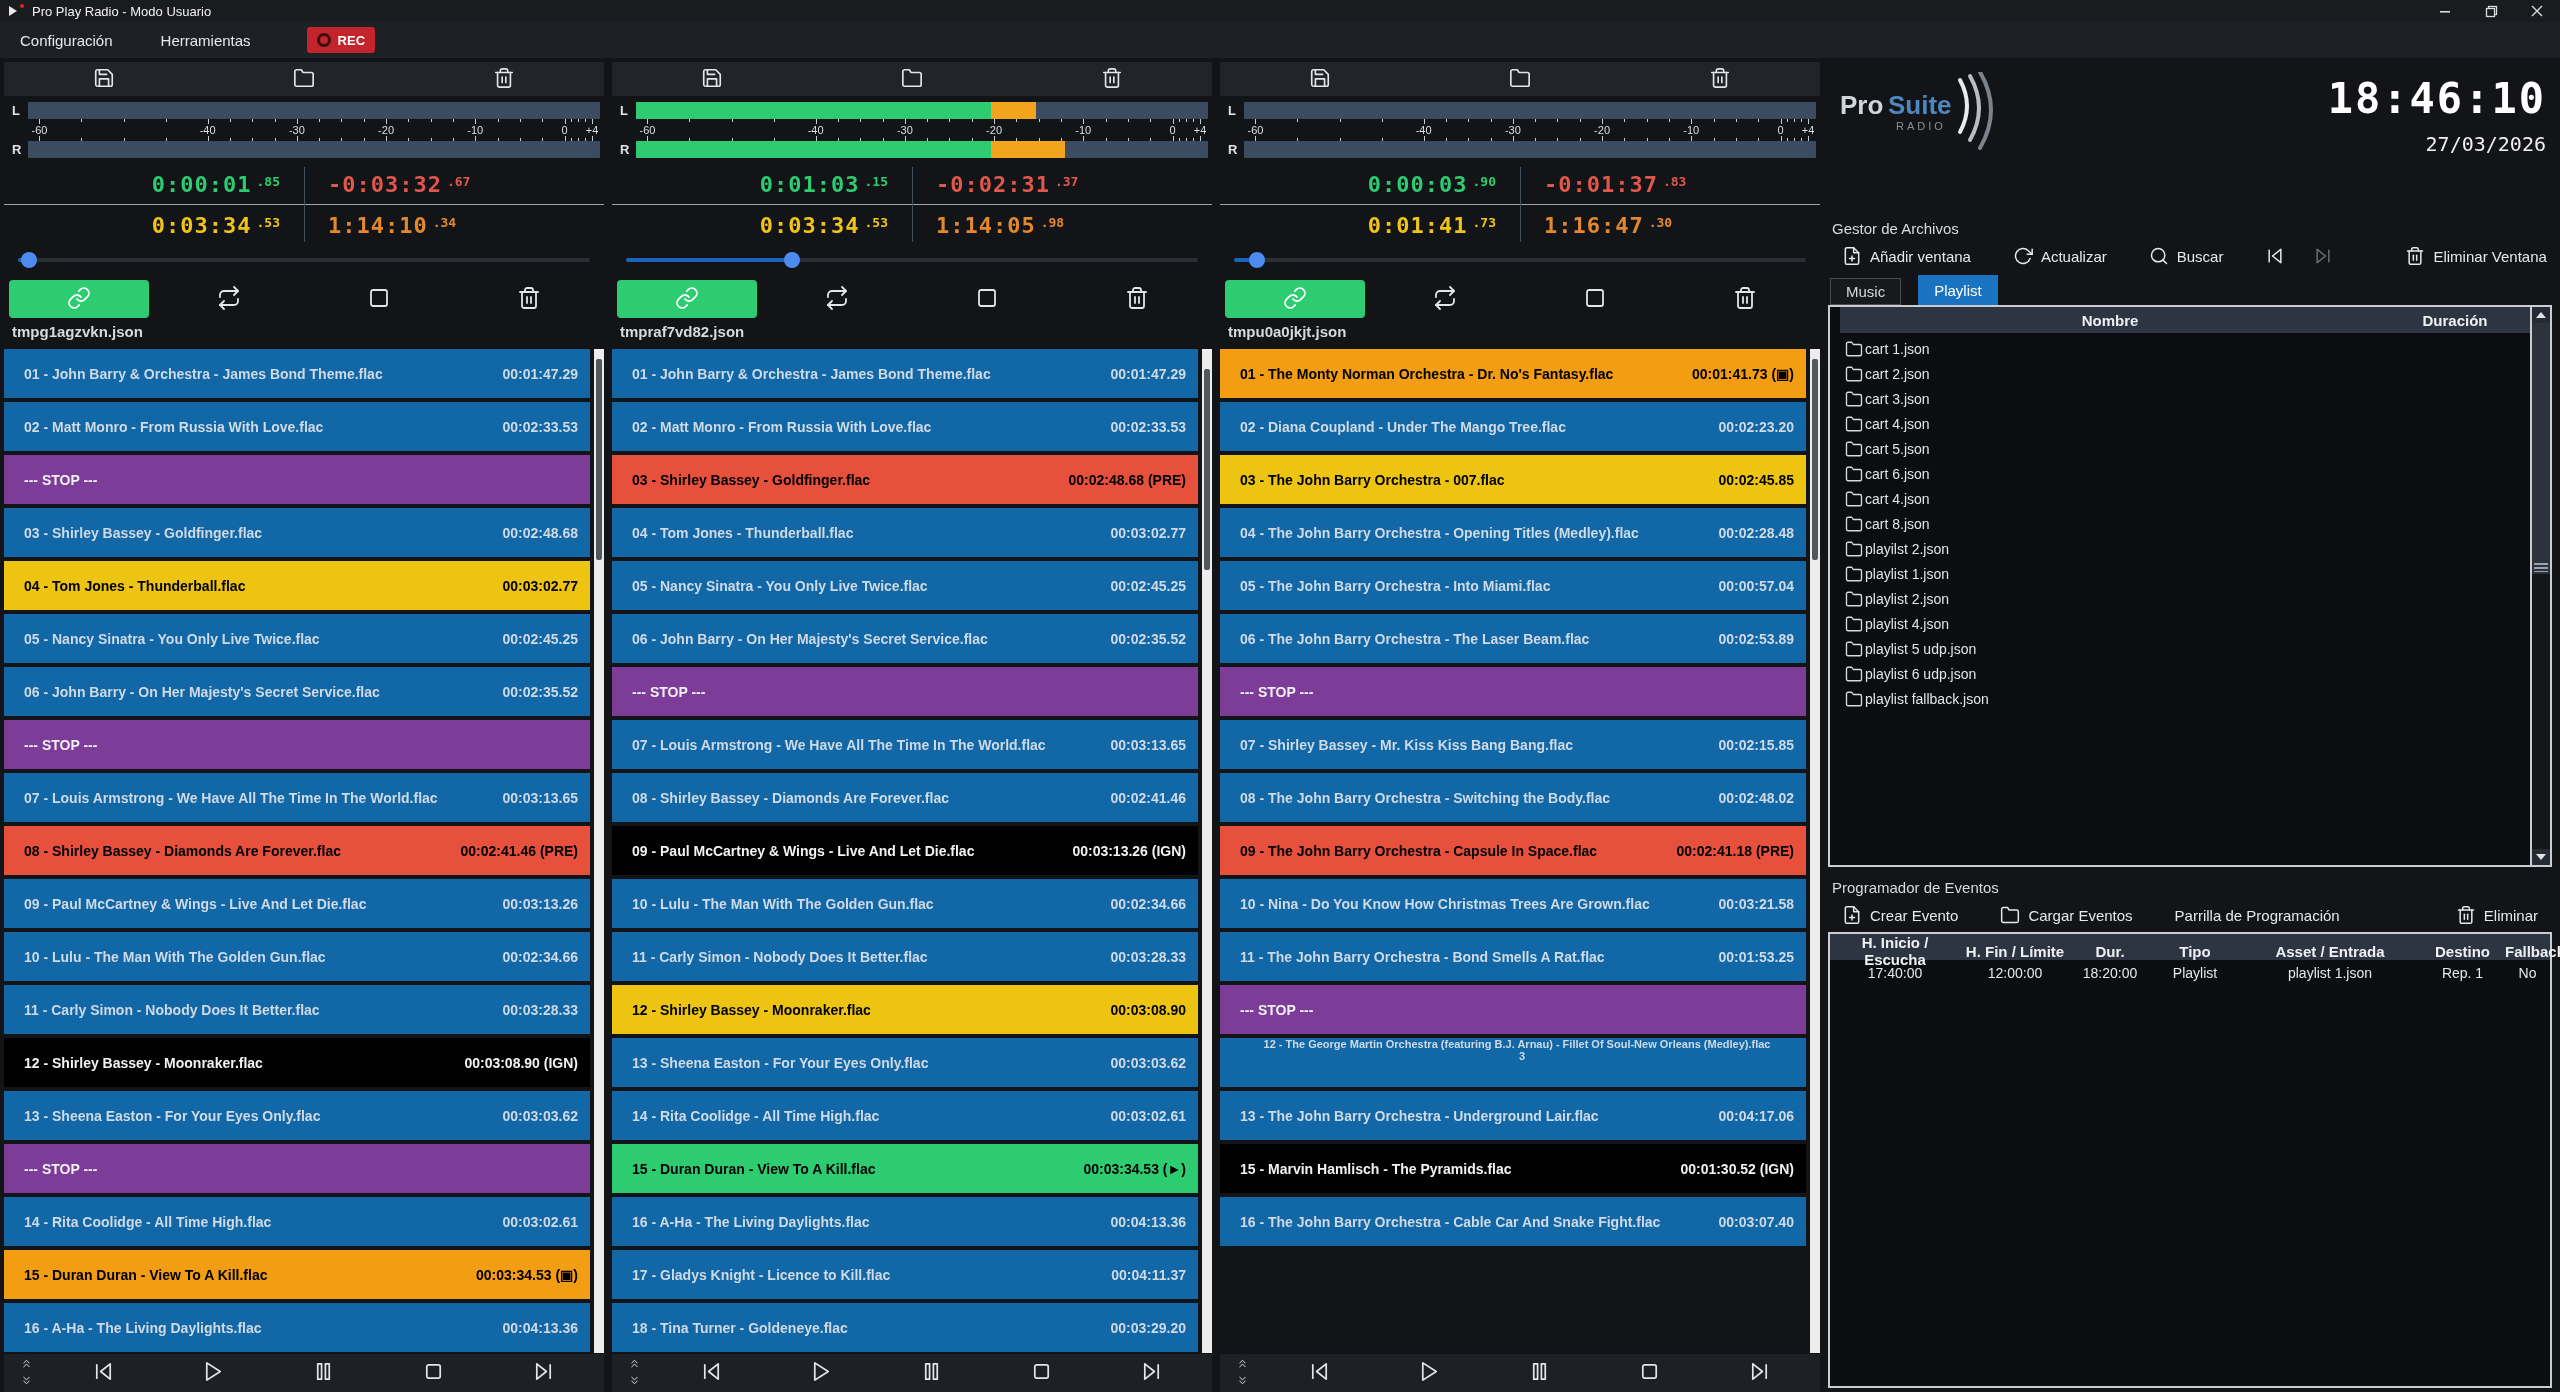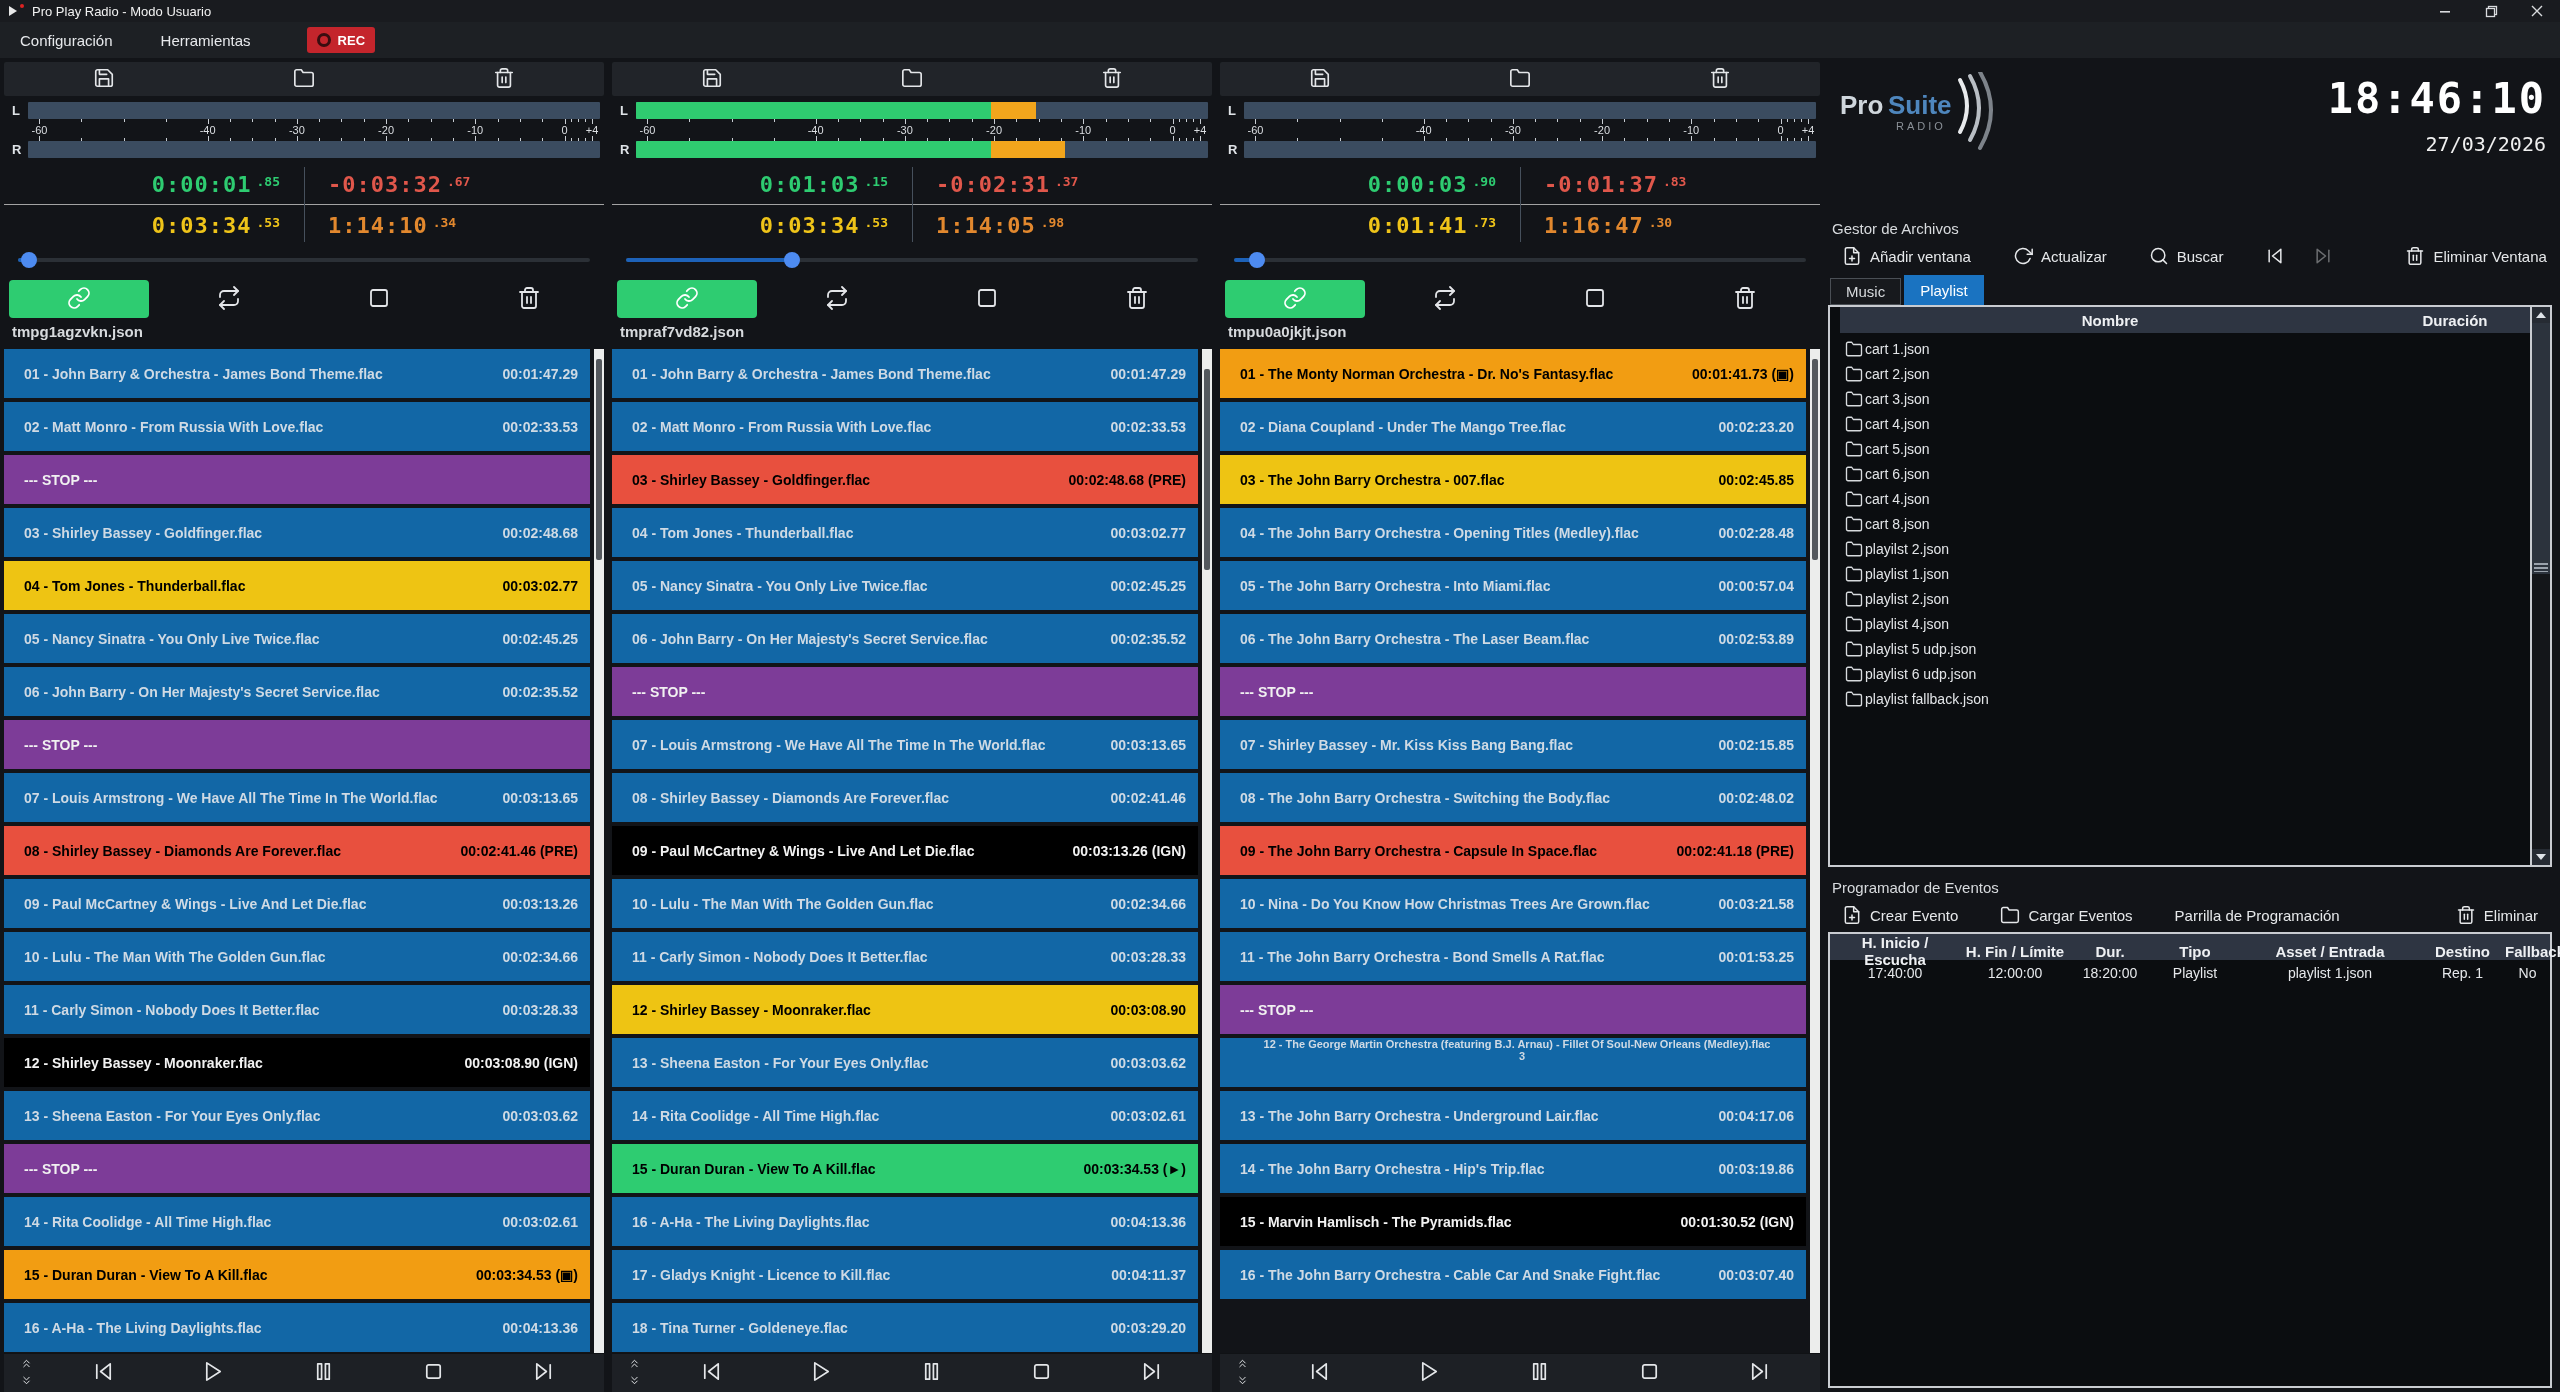--- a/index.html
+++ b/index.html
@@ -82,21 +82,21 @@
   .rp-top{height:156px;position:relative;flex:none;}
   .logo{position:absolute;left:10px;top:12px;}
   .clock{position:absolute;right:8px;top:14px;font-family:"DejaVu Sans Mono",monospace;font-weight:bold;font-size:42px;color:#fff;letter-spacing:2px;}
   .date{position:absolute;right:8px;top:72px;font-family:"DejaVu Sans Mono",monospace;font-size:20px;color:#f0f0f0;}
   .sec-title{font-size:15px;color:#d8dbde;padding:4px 0 2px 4px;flex:none;}
   .panel-toolbar{height:34px;display:flex;align-items:center;gap:30px;padding-left:8px;flex:none;}
   .tb-item{display:flex;align-items:center;gap:8px;background:none;border:none;color:#e6e8ea;font-size:15px;white-space:nowrap;}
   .tb-nav{display:flex;gap:16px;}
   .tb-spacer{flex:1;}
   .dim{opacity:.42;}
-  .fm-tabs{display:flex;align-items:flex-end;height:32px;padding-left:2px;gap:3px;flex:none;}
+  .fm-tabs{display:flex;align-items:flex-end;height:32px;padding-left:2px;gap:17px;flex:none;}
   .tab{height:27px;padding:0 15px;display:flex;align-items:center;font-size:15px;background:#17191d;border:1px solid #4a4f55;color:#d7dadd;box-sizing:border-box;}
   .tab.active{background:#1a73c1;border-color:#1a73c1;color:#fff;height:30px;}
   .fm-table{height:558px;flex:none;border:2px solid #c9ccd1;background:#0b0d10;display:flex;margin-right:2px;}
   .fm-main{flex:1;display:flex;flex-direction:column;min-width:0;margin-left:10px;}
   .fm-head{height:26px;background:#2e3542;display:flex;align-items:center;font-size:15px;font-weight:bold;color:#eef0f3;flex:none;}
   .fm-head .h-name{flex:1;text-align:center;}
   .fm-head .h-dur{width:150px;text-align:center;}
   .fm-rows{flex:1;overflow:hidden;padding-top:3px;}
   .f-row{height:25px;display:flex;align-items:center;padding-left:5px;font-size:14px;color:#e3e5e8;gap:2px;}
   .f-row .ic{color:#d8dbde;display:flex;}
@@ -935,24 +935,20 @@
             <div class="row-item" style="background: rgb(125, 60, 152); color: rgb(241, 241, 241);">
               <span class="ttl">--- STOP ---</span>
             </div>
             <div class="row-item overflow" style="background: rgb(18, 103, 166); color: rgb(207, 218, 228); flex-direction: column;">
               <span class="ttl">12 - The George Martin Orchestra (featuring B.J. Arnau) - Fillet Of Soul-New Orleans (Medley).flac</span>
               <span class="dur">3</span>
             </div>
             <div class="row-item" style="background: rgb(18, 103, 166); color: rgb(207, 218, 228);">
               <span class="ttl">13 - The John Barry Orchestra - Underground Lair.flac</span>
               <span class="dur">00:04:17.06</span>
-            </div>
-            <div class="row-item" style="background: rgb(18, 103, 166); color: rgb(207, 218, 228);">
-              <span class="ttl">14 - The John Barry Orchestra - Hip's Trip.flac</span>
-              <span class="dur">00:03:19.86</span>
             </div>
             <div class="row-item" style="background: rgb(0, 0, 0); color: rgb(242, 242, 242); gap: 13px;">
               <span class="ttl">15 - Marvin Hamlisch - The Pyramids.flac</span>
               <span class="dur">00:01:30.52 (IGN)</span>
             </div>
             <div class="row-item" style="background: rgb(18, 103, 166); color: rgb(207, 218, 228);">
               <span class="ttl">16 - The John Barry Orchestra - Cable Car And Snake Fight.flac</span>
               <span class="dur">00:03:07.40</span>
             </div>
           </div>

